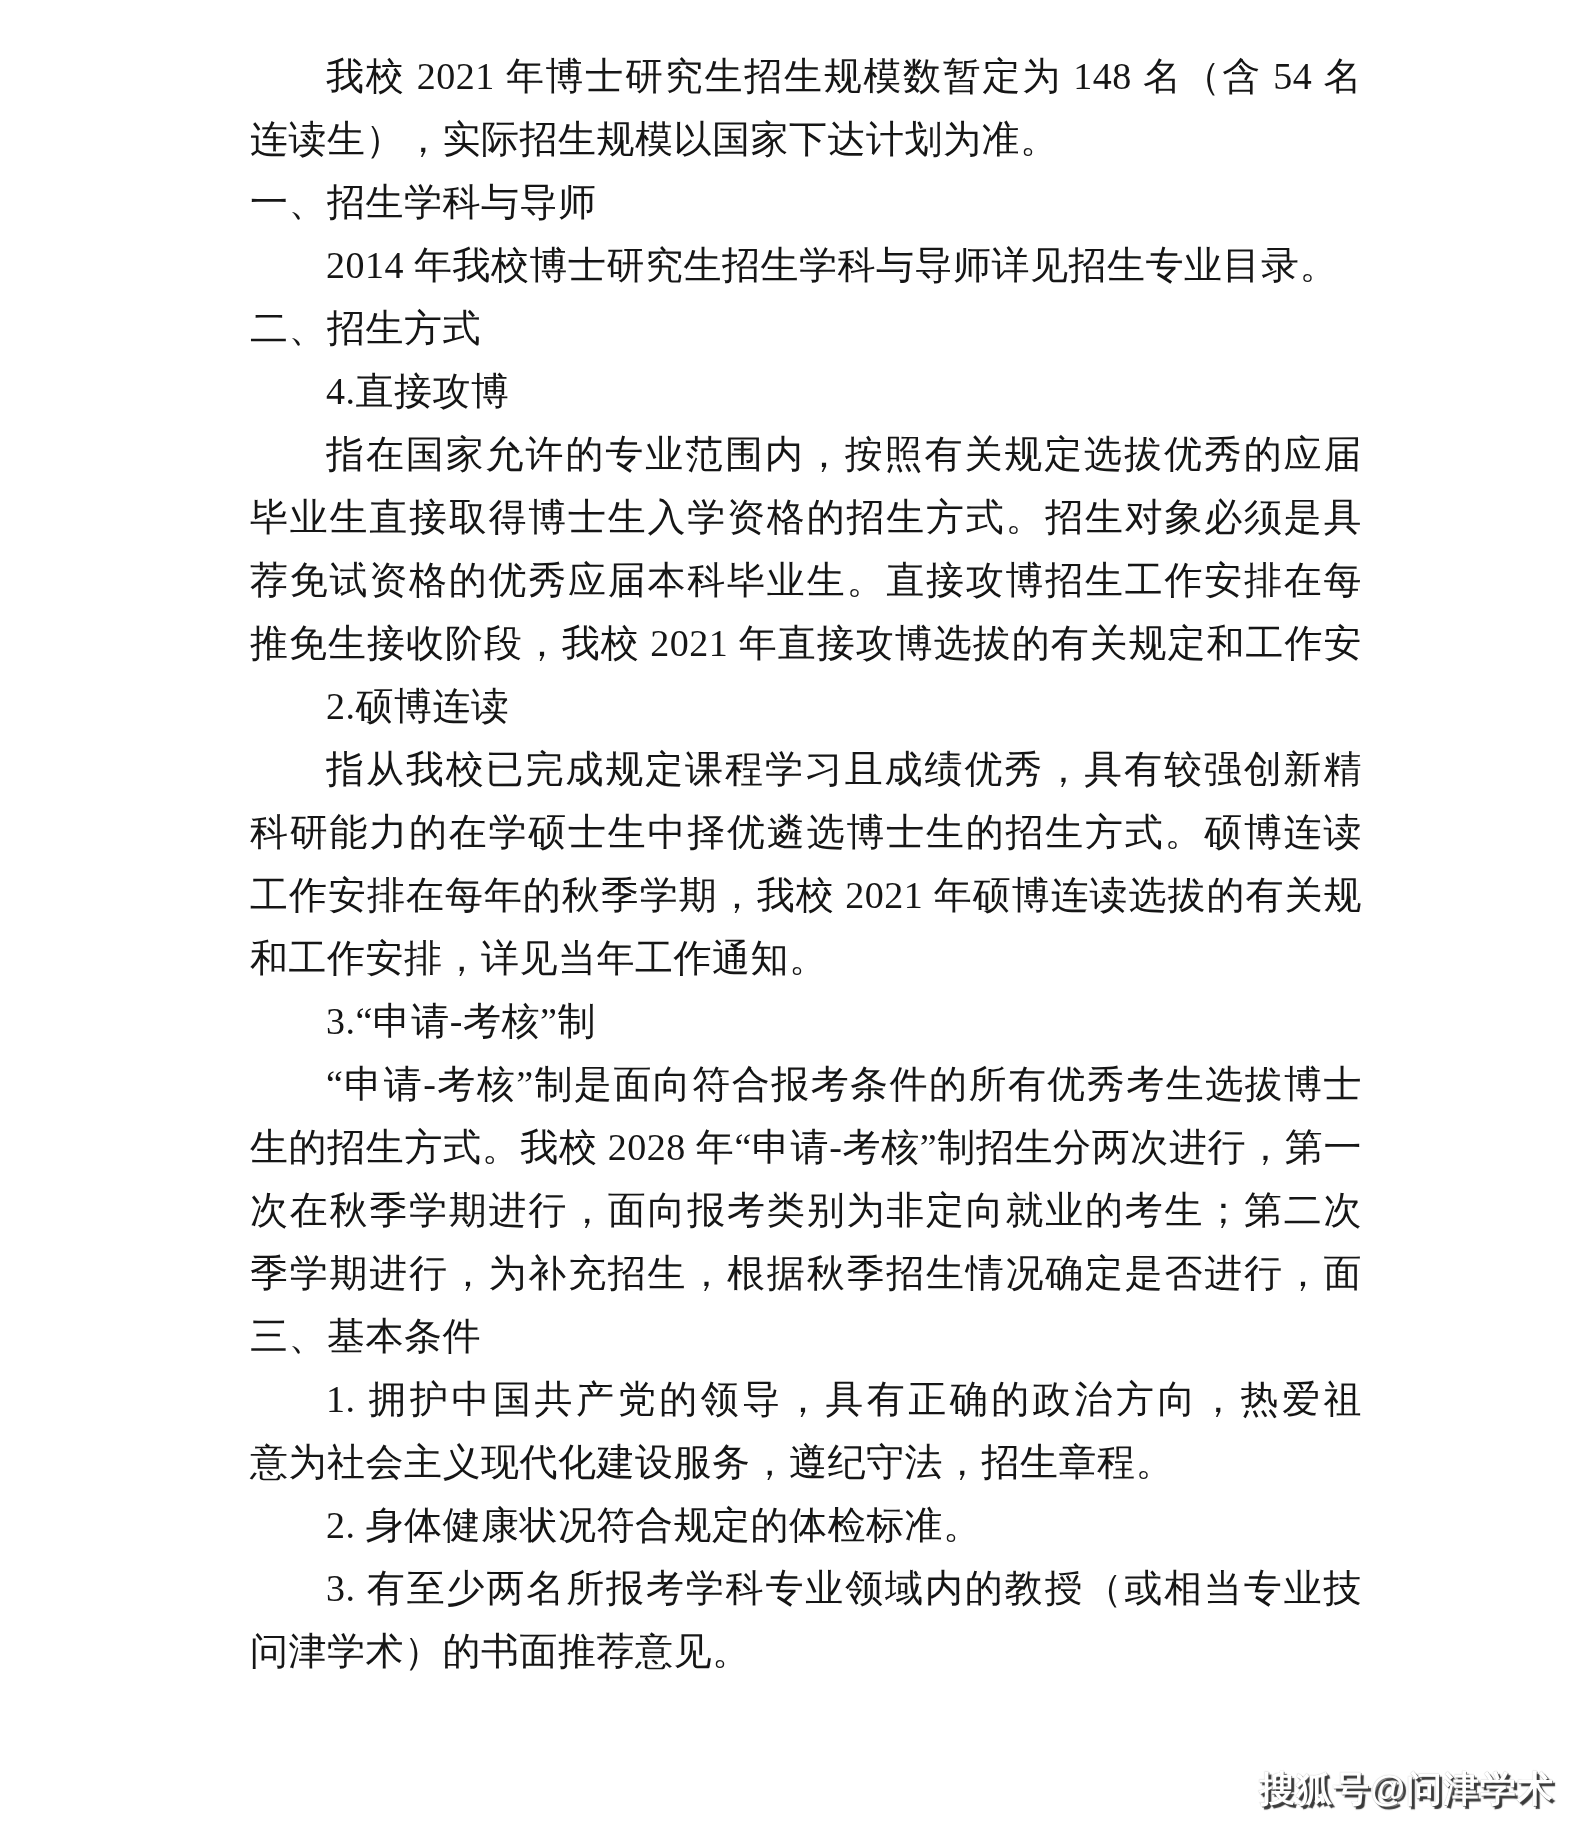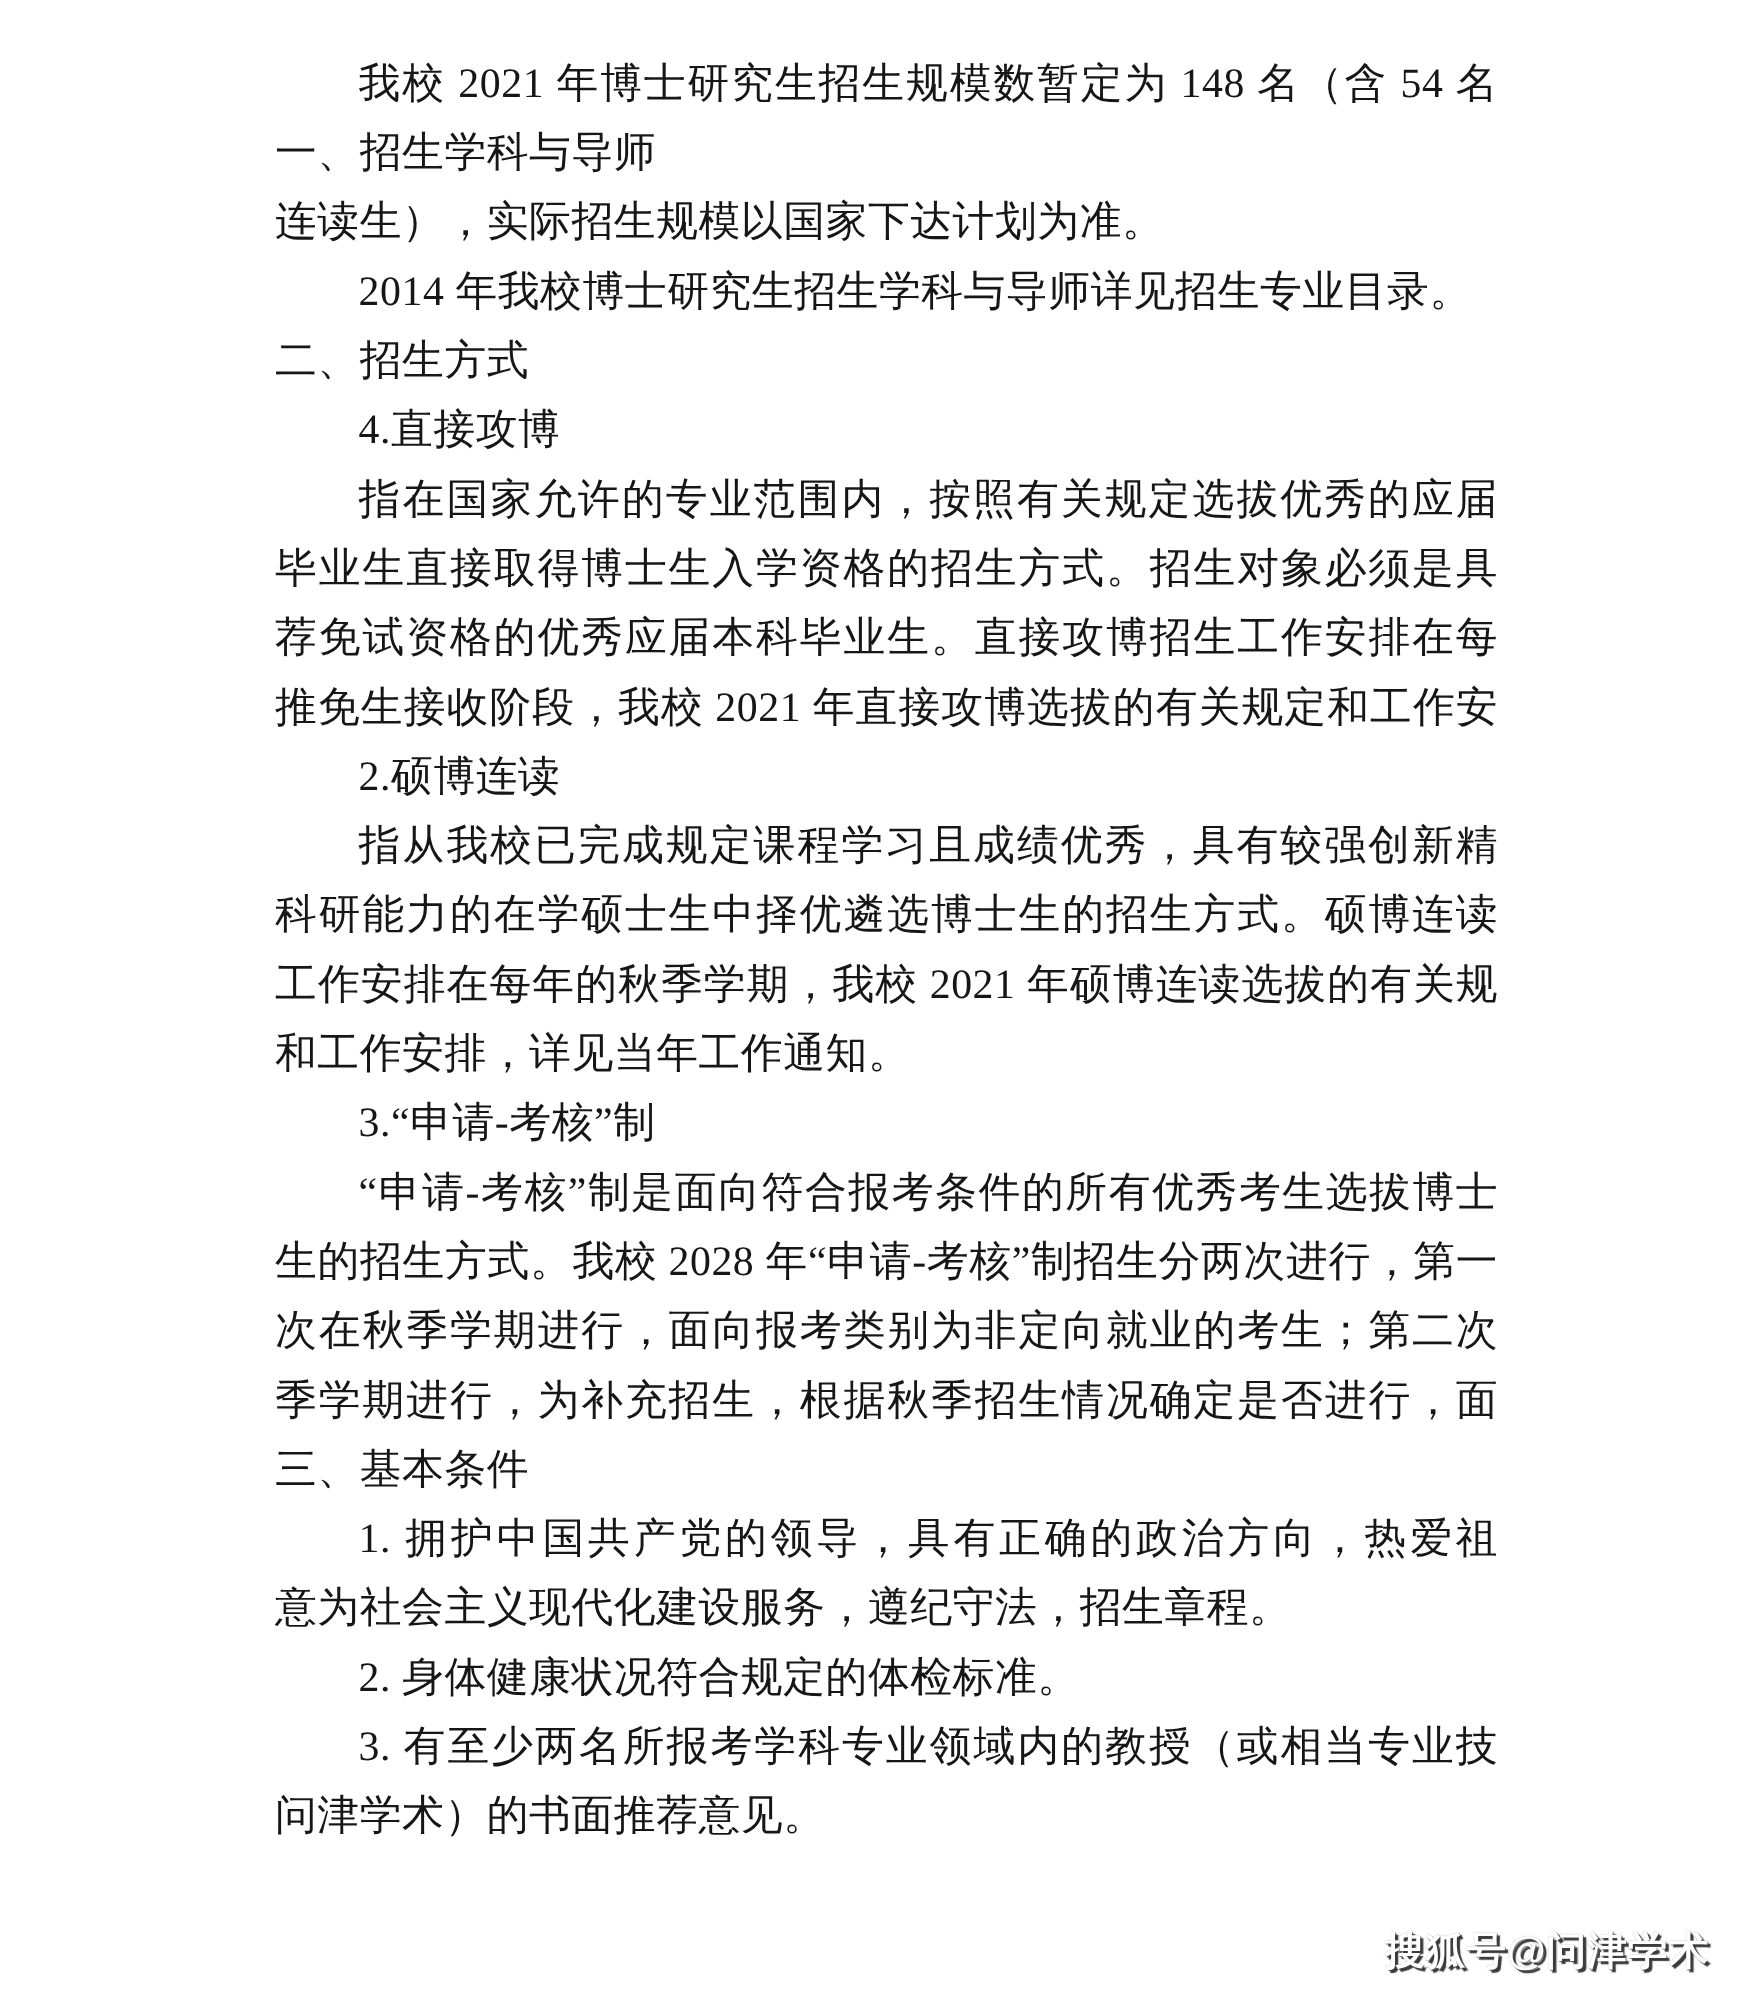--- a/index.html
+++ b/index.html
@@ -39,38 +39,38 @@
   }
   .line.just {
     white-space: normal;
     text-align: justify;
     text-align-last: justify;
     overflow: hidden;
   }
   .watermark {
     position: absolute;
     right: 34px;
-    bottom: 30px;
+    bottom: 14px;
     font-family: "Liberation Sans", "DejaVu Sans", sans-serif;
     font-weight: bold;
     font-size: 36px;
     letter-spacing: 1px;
     color: #ffffff;
     text-shadow: 3px 3px 1px #3a3a3a, 1px 1px 0 #8a8a8a, 0 0 1px #aaaaaa;
     white-space: nowrap;
   }
 </style>
 </head>
 <body>
 
 <div class="page">
   <div class="doc-body">
       <div class="line indent just">我校 2021 年博士研究生招生规模数暂定为 148 名（含 54 名硕博</div>
+      <div class="line">连读生），实际招生规模以国家下达计划为准。</div>
       <div class="line">一、招生学科与导师</div>
-      <div class="line">连读生），实际招生规模以国家下达计划为准。</div>
       <div class="line indent">2014 年我校博士研究生招生学科与导师详见招生专业目录。</div>
       <div class="line">二、招生方式</div>
       <div class="line indent">4.直接攻博</div>
       <div class="line indent just">指在国家允许的专业范围内，按照有关规定选拔优秀的应届本科</div>
       <div class="line just">毕业生直接取得博士生入学资格的招生方式。招生对象必须是具有推</div>
       <div class="line just">荐免试资格的优秀应届本科毕业生。直接攻博招生工作安排在每年的</div>
       <div class="line just">推免生接收阶段，我校 2021 年直接攻博选拔的有关规定和工作安排，</div>
       <div class="line indent">2.硕博连读</div>
       <div class="line indent just">指从我校已完成规定课程学习且成绩优秀，具有较强创新精神和</div>
       <div class="line just">科研能力的在学硕士生中择优遴选博士生的招生方式。硕博连读招生</div>

